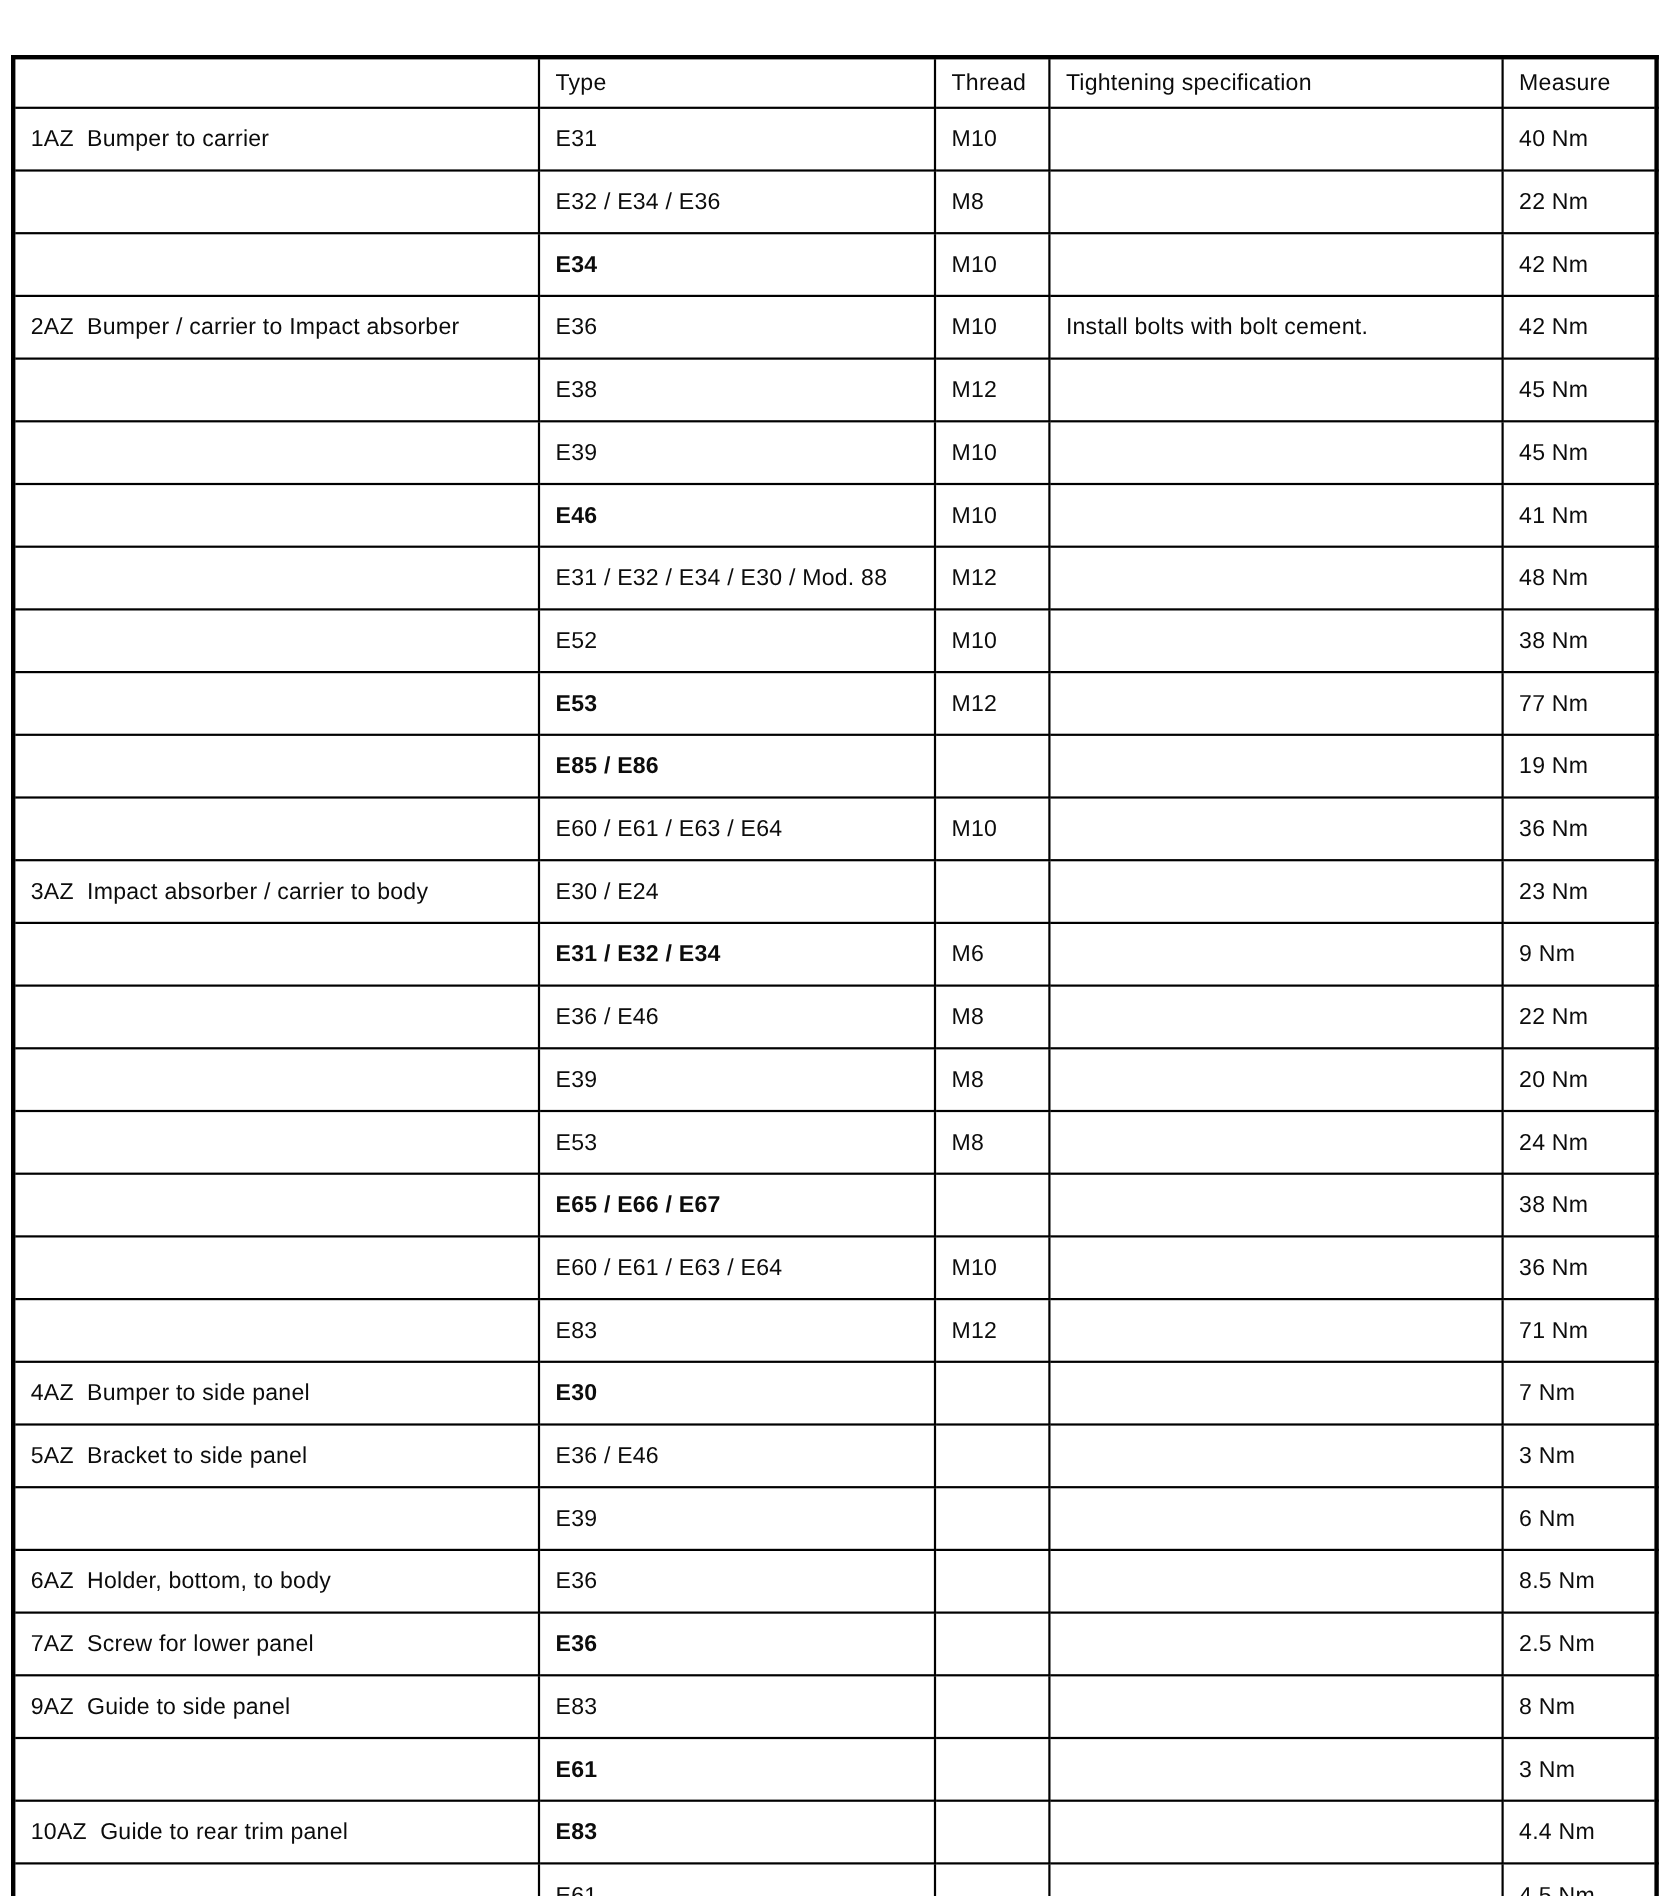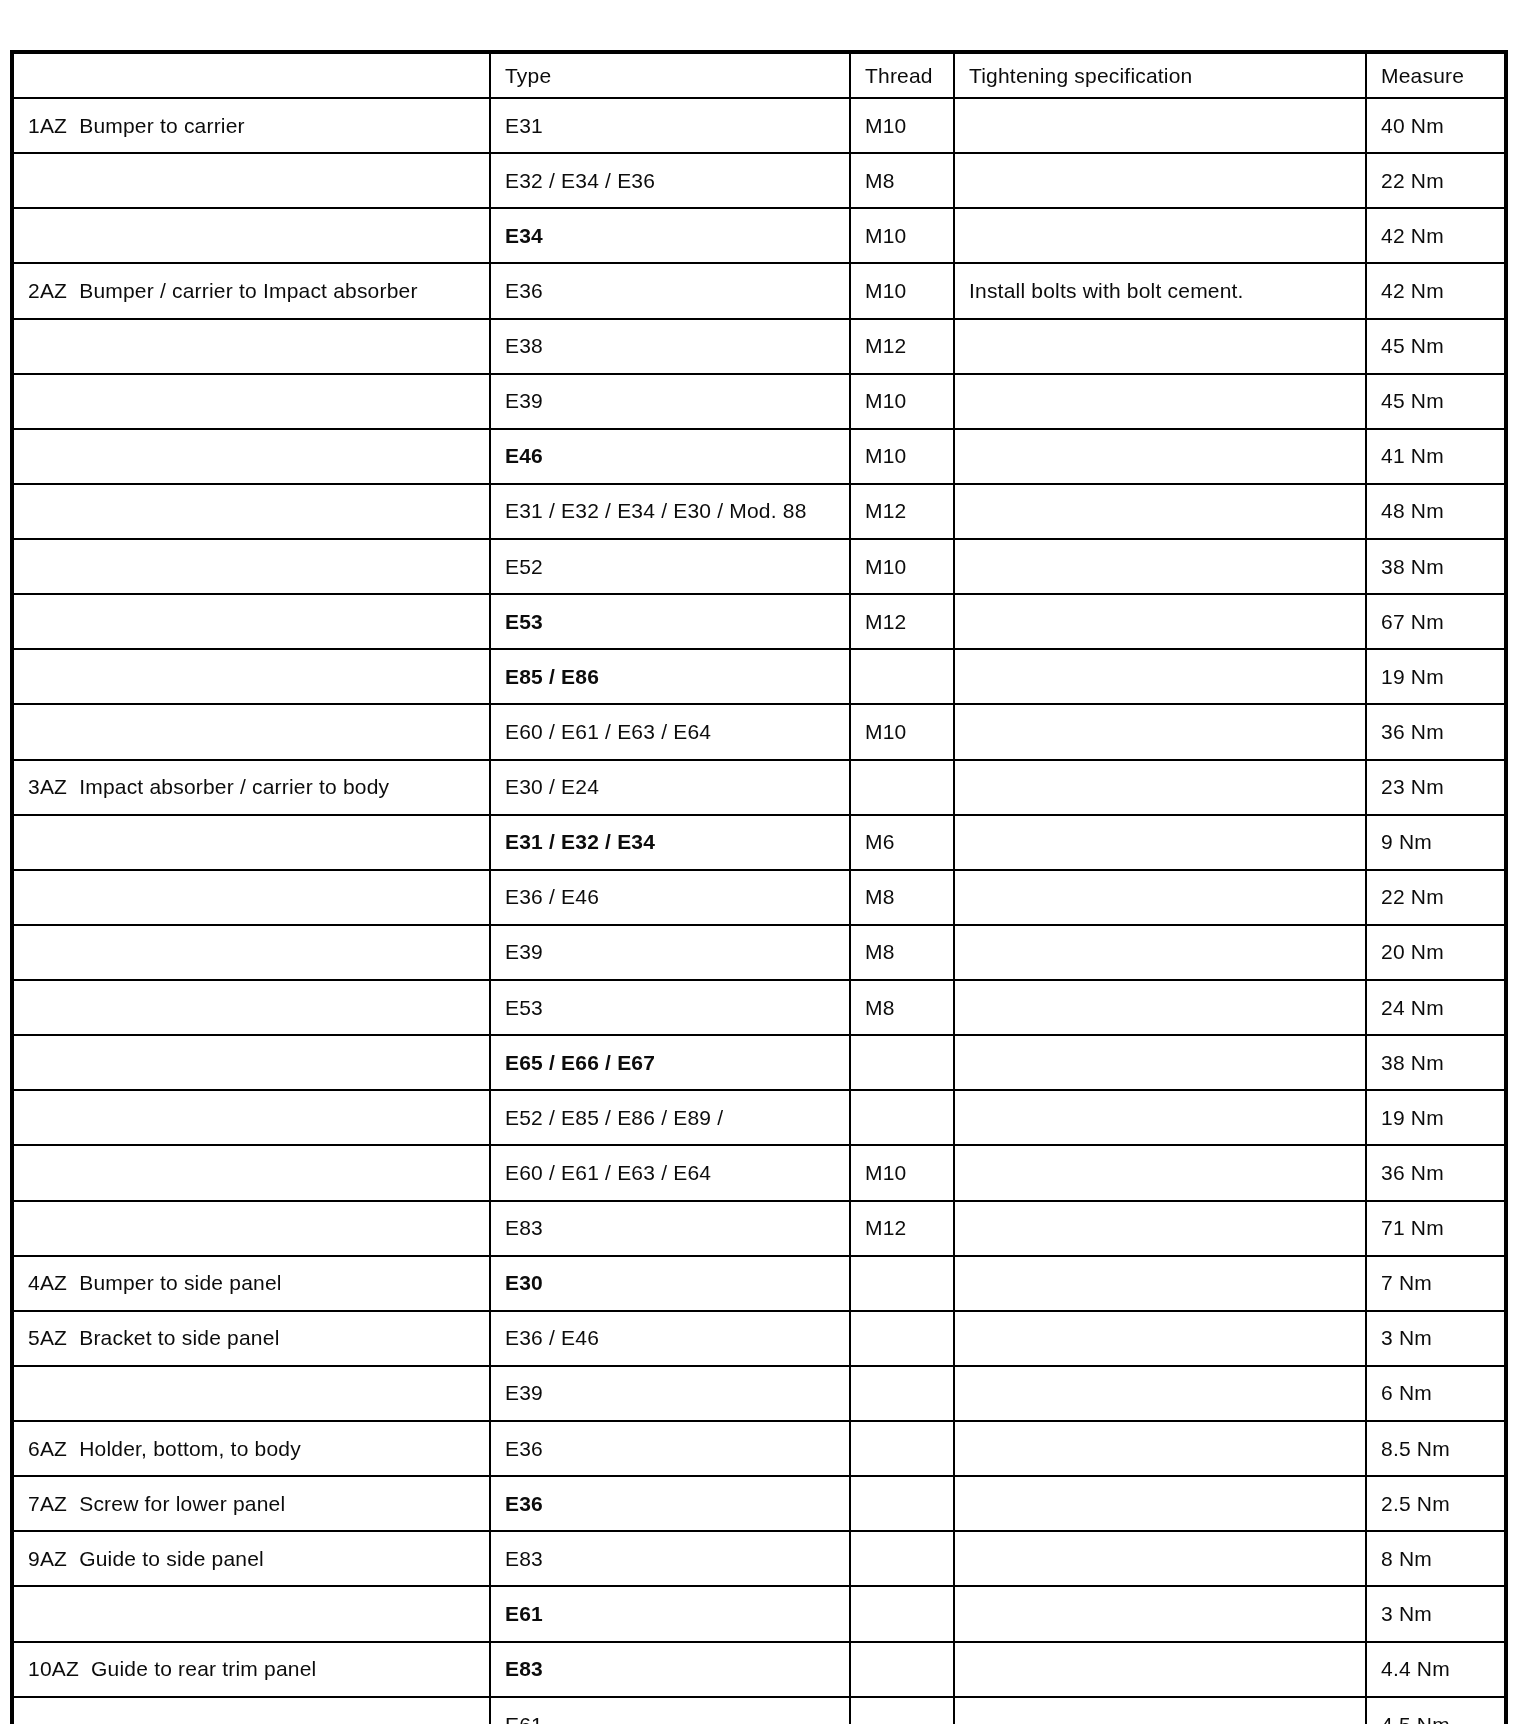--- a/index.html
+++ b/index.html
@@ -122,21 +122,21 @@
           <td>E52</td>
           <td>M10</td>
           <td></td>
           <td>38 Nm</td>
         </tr>
         <tr>
           <td></td>
           <td class="b">E53</td>
           <td>M12</td>
           <td></td>
-          <td>67 Nm</td>
+          <td>77 Nm</td>
         </tr>
         <tr>
           <td></td>
           <td class="b">E85 / E86</td>
           <td></td>
           <td></td>
           <td>19 Nm</td>
         </tr>
         <tr>
           <td></td>
@@ -179,27 +179,20 @@
           <td>M8</td>
           <td></td>
           <td>24 Nm</td>
         </tr>
         <tr>
           <td></td>
           <td class="b">E65 / E66 / E67</td>
           <td></td>
           <td></td>
           <td>38 Nm</td>
-        </tr>
-        <tr>
-          <td></td>
-          <td>E52 / E85 / E86 / E89 /</td>
-          <td></td>
-          <td></td>
-          <td>19 Nm</td>
         </tr>
         <tr>
           <td></td>
           <td>E60 / E61 / E63 / E64</td>
           <td>M10</td>
           <td></td>
           <td>36 Nm</td>
         </tr>
         <tr>
           <td></td>

